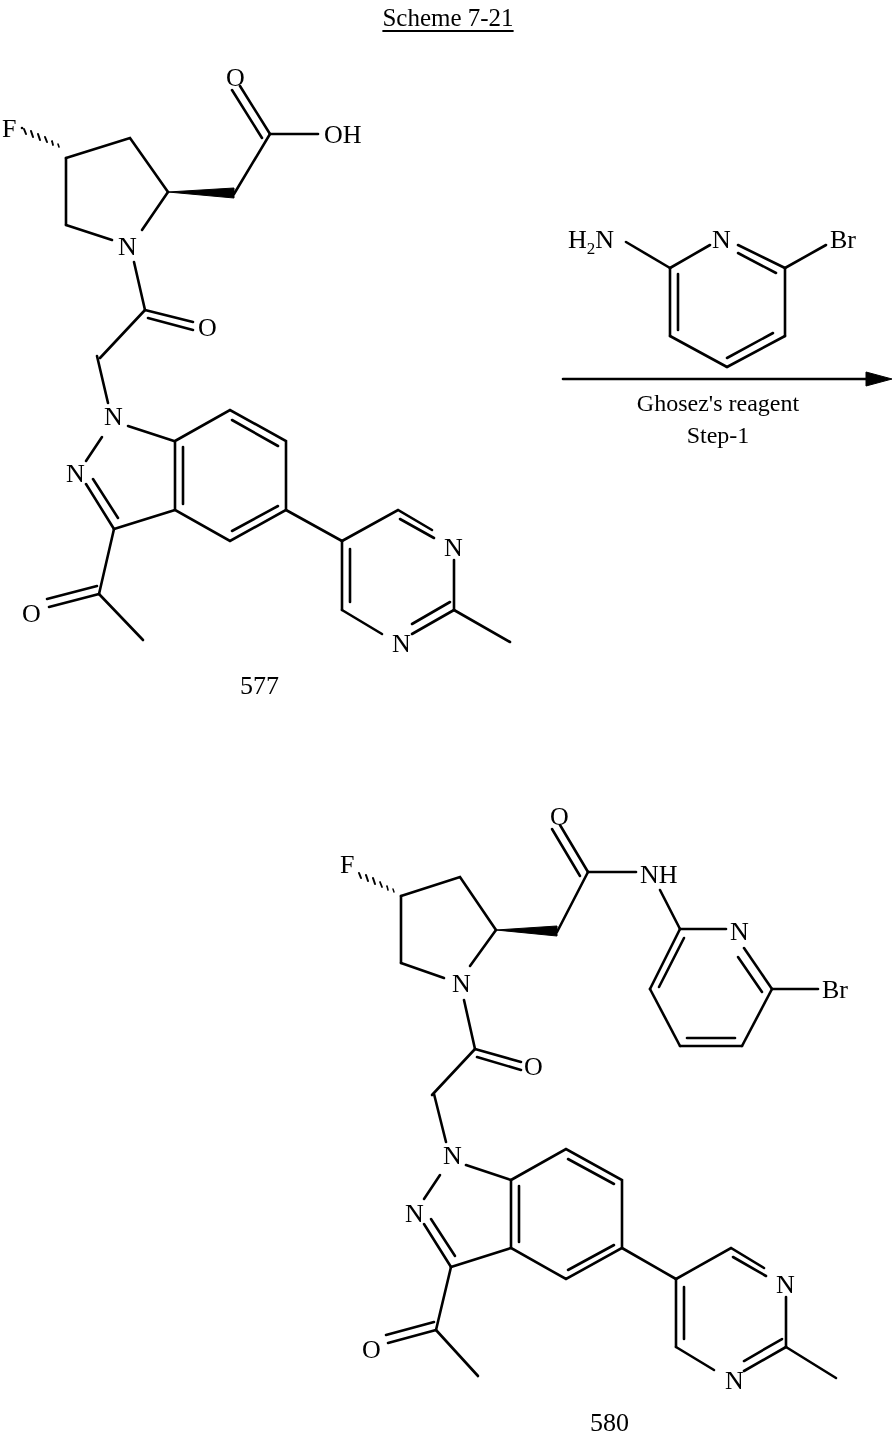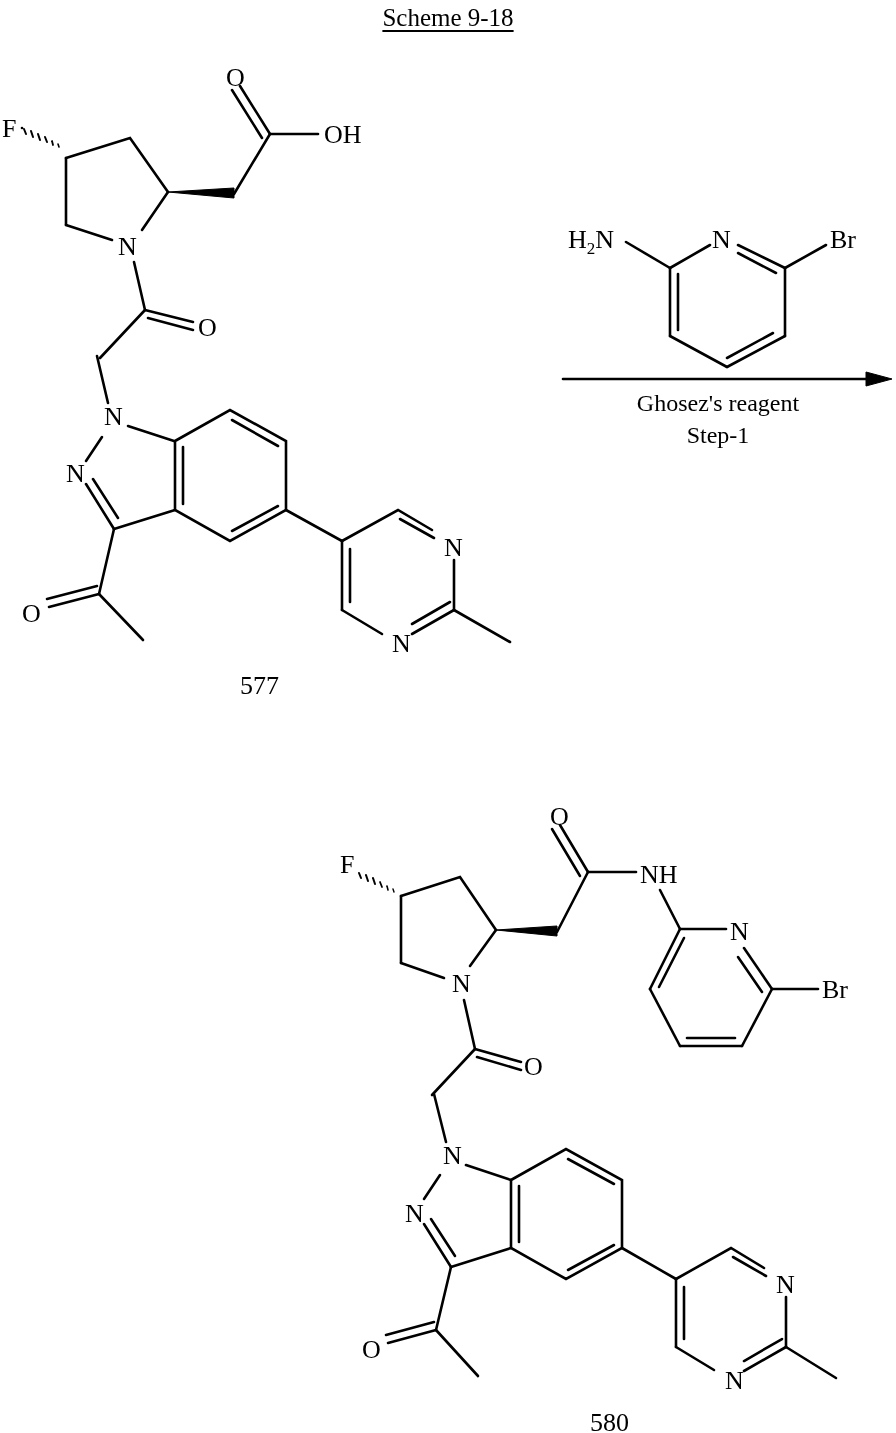--- a/index.html
+++ b/index.html
@@ -12,21 +12,21 @@
     svg text { font-family: "Liberation Serif", "DejaVu Serif", serif; fill: #000; }
     .atom { font-size: 26px; }
     .sub { font-size: 17px; }
     .cond { font-size: 24px; }
     .cmpd { font-size: 26px; }
     line, polyline, path.bond { stroke: #000; stroke-width: 2.6; fill: none; stroke-linecap: round; }
   </style>
 </head>
 <body>
 
-<div class="title"><span>Scheme 9-18</span></div>
+<div class="title"><span>Scheme 7-21</span></div>
 
 <svg width="896" height="1433" viewBox="0 0 896 1433">
 
   <g>
 
     <g>
       <line x1="22" y1="128" x2="22" y2="128"></line>
       <line x1="24" y1="129" x2="26" y2="134" style="stroke-width:2"></line>
       <line x1="31" y1="131" x2="33" y2="137" style="stroke-width:2"></line>
       <line x1="38" y1="134" x2="40" y2="140" style="stroke-width:2"></line>

